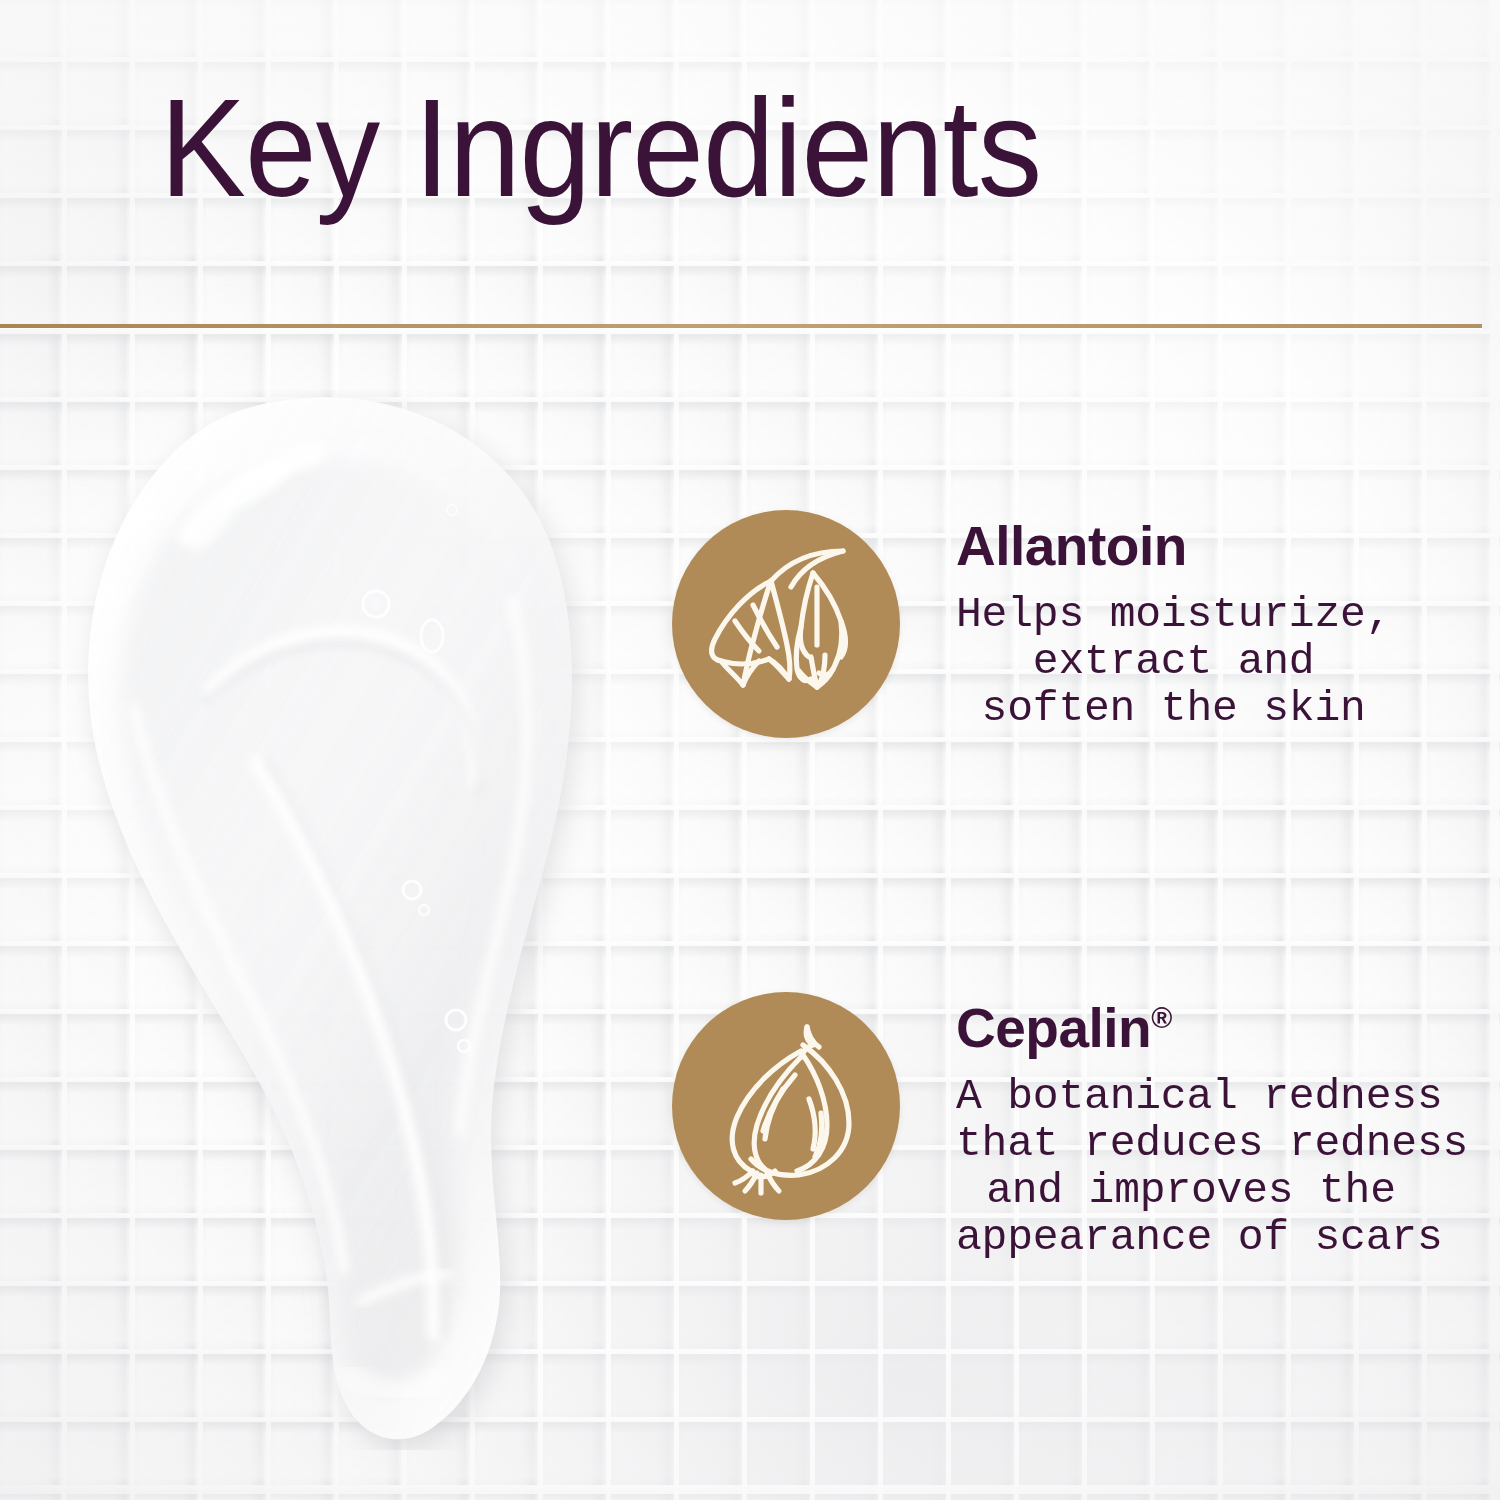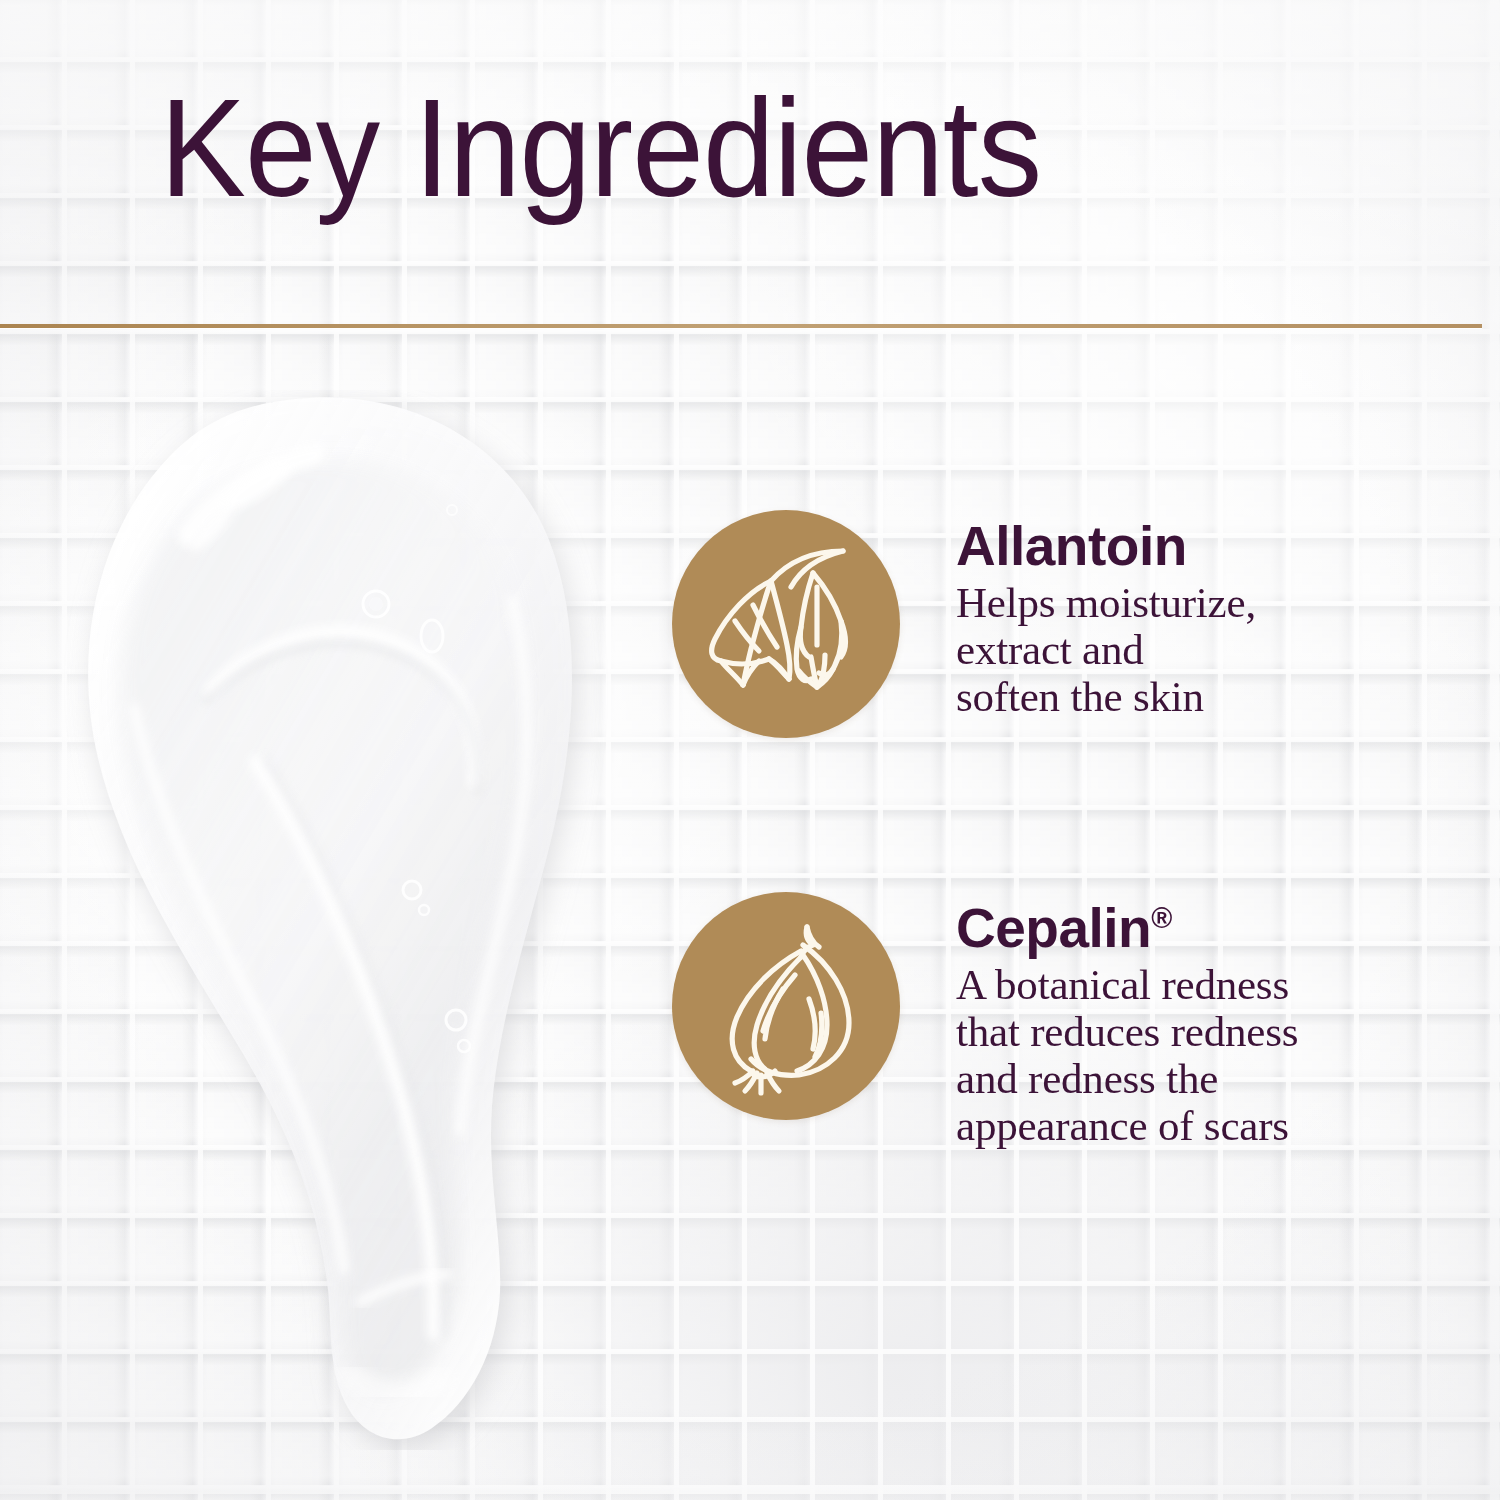--- a/index.html
+++ b/index.html
@@ -108,21 +108,21 @@
     box-shadow: 0 1px 0 rgba(255,255,255,0.85);
   }
 
   
   .ing-row {
     position: absolute;
     display: flex;
     align-items: flex-start;
   }
   .ing-row.row1 { left: 672px; top: 510px; }
-  .ing-row.row2 { left: 672px; top: 892px; }
+  .ing-row.row2 { left: 672px; top: 992px; }
 
   .icon-circle {
     width: 228px;
     height: 228px;
     border-radius: 50%;
     background: #b08b57;
     flex: 0 0 auto;
     display: flex;
     align-items: center;
     justify-content: center;
@@ -143,28 +143,29 @@
     letter-spacing: -0.5px;
     white-space: nowrap;
   }
   .ing-name .reg {
     font-size: 0.52em;
     vertical-align: super;
     line-height: 0;
     font-weight: bold;
   }
   .ing-desc {
-    margin-top: 4px;
-    font-family: Liberation Serif, serif;
+    margin-top: 16px;
+    font-family: Liberation Mono, monospace;
     font-weight: 400;
     font-size: 43px;
     line-height: 47px;
     color: #3c1338;
     letter-spacing: -0.2px;
     max-width: 470px;
+    text-align: center;
   }
   .ing-desc .l { display: block; white-space: nowrap; }
 </style>
 </head>
 <body>
 
 <div id="canvas">
 
   <div class="bg-tiles"></div>
   <div class="bg-grout"></div>
@@ -323,19 +324,19 @@
         </g>
       </svg>
     </div>
     <div class="ing-text">
       <div class="ing-name">
         <span>Cepalin</span><span class="reg">®</span>
       </div>
       <div class="ing-desc">
         <span class="l">A botanical redness</span>
         <span class="l">that reduces redness</span>
-        <span class="l">and redness the</span>
+        <span class="l">and improves the</span>
         <span class="l">appearance of scars</span>
       </div>
     </div>
   </div>
 
 </div>
 
 </body></html>

